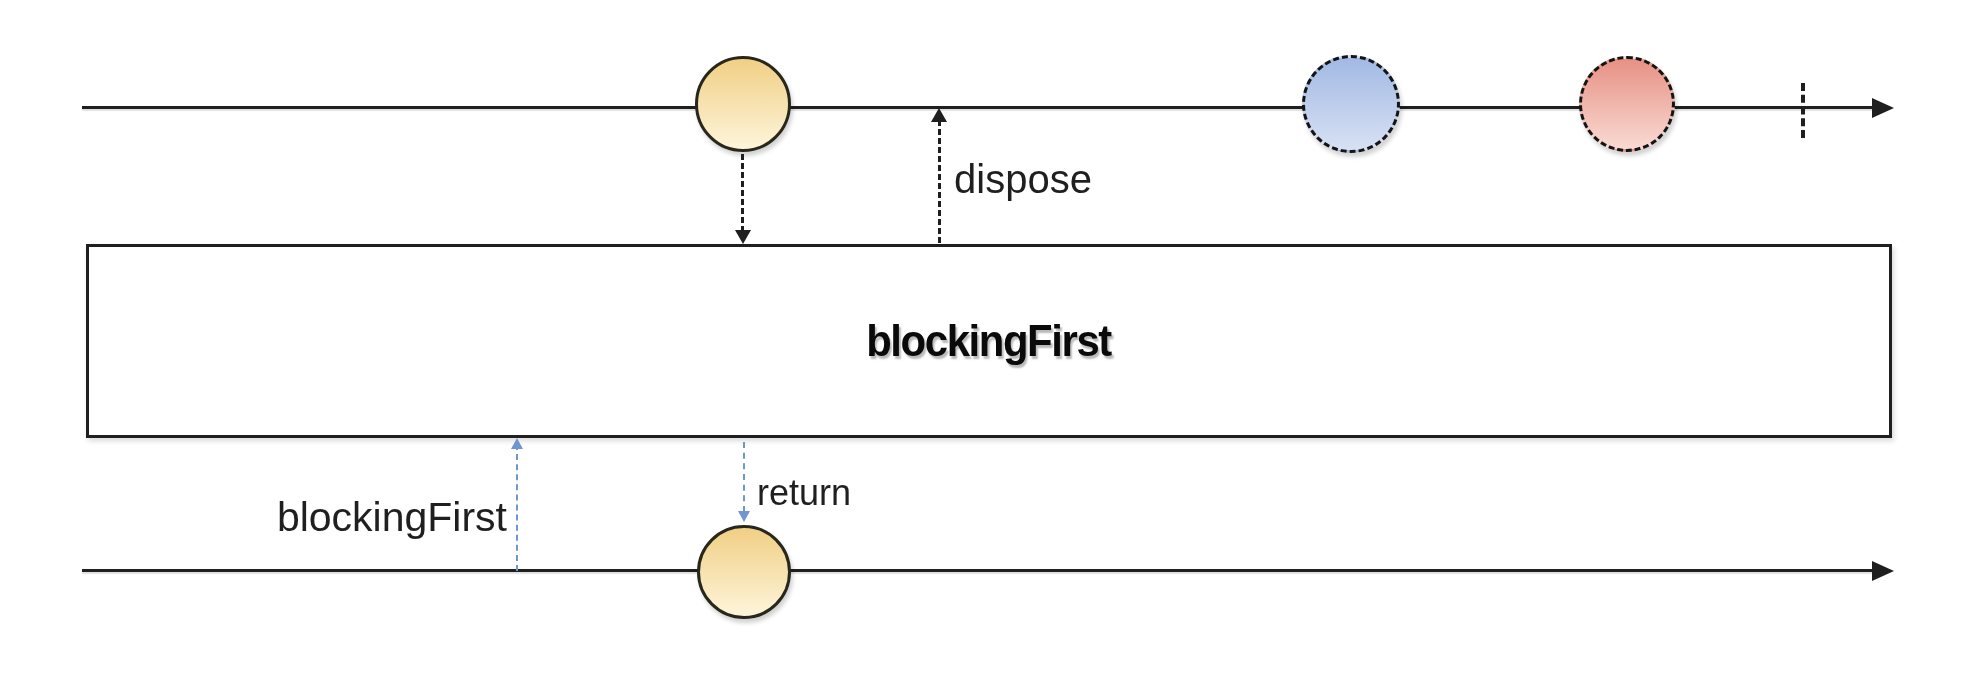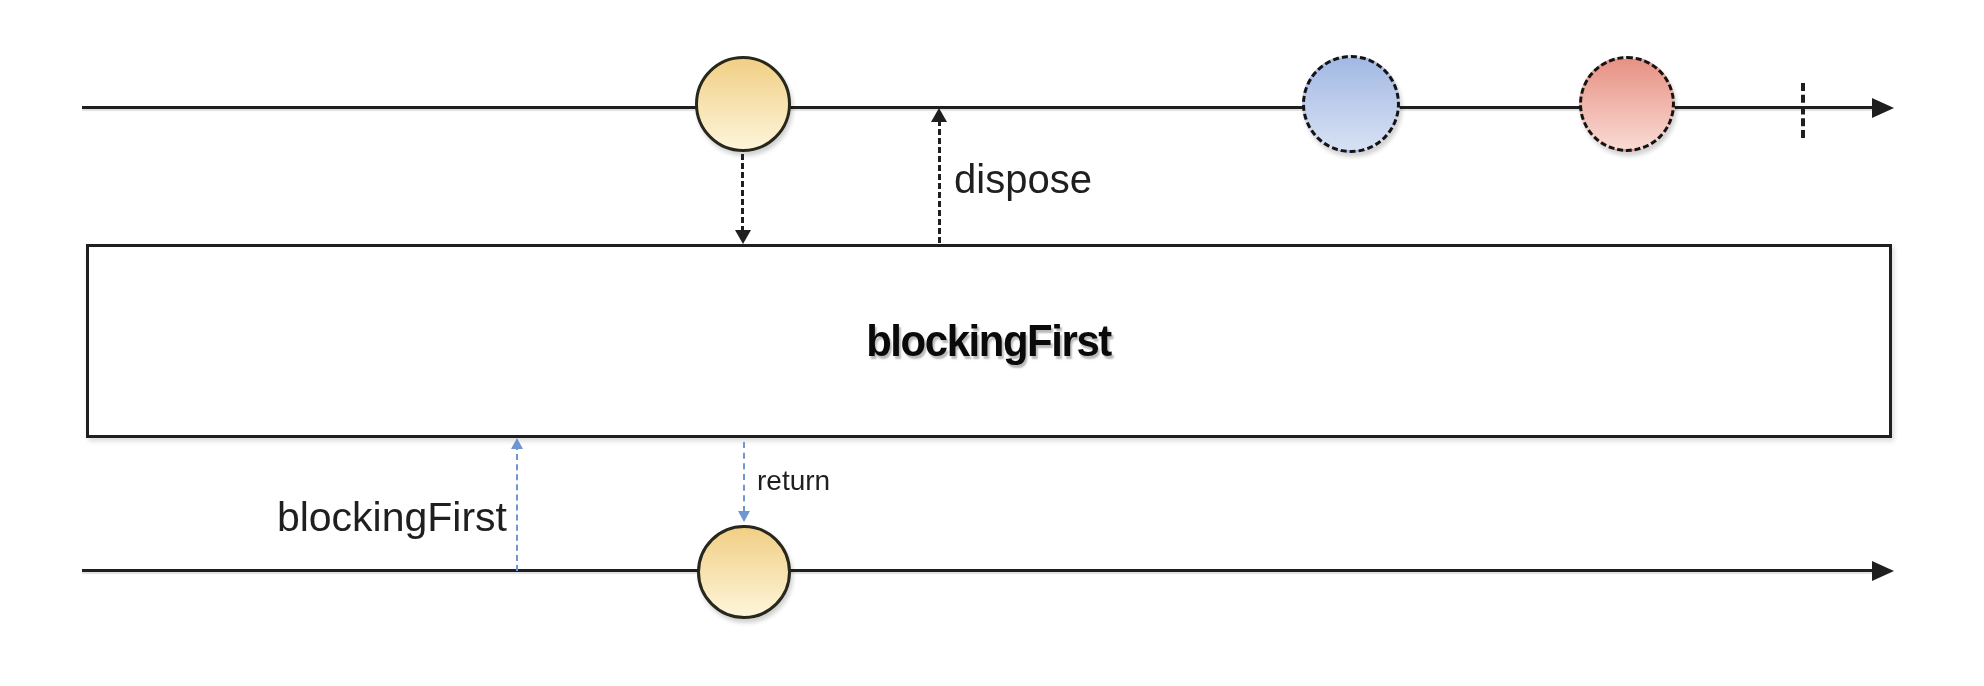--- a/index.html
+++ b/index.html
@@ -102,21 +102,21 @@
     color: #0a0a0a;
     text-shadow: 2px 3px 2px rgba(0,0,0,0.28);
   }
   .ann-label {
     position: absolute;
     color: var(--text, #1f1f1f);
     white-space: nowrap;
   }
   #dispose-label { left: 954px; top: 154px; font-size: 40px; line-height: 50px; }
   #call-label    { right: 1477px; top: 491px; font-size: 41px; line-height: 52px; }
-  #return-label  { left: 757px; top: 456px; font-size: 28px; line-height: 50px; }
+  #return-label  { left: 757px; top: 468px; font-size: 36px; line-height: 50px; }
 </style>
 </head>
 <body>
 
 <div class="stage">
 
   <div class="h-line" style="left:82px; top:106px; width:1790px;"></div>
   <div class="tri-right" style="left:1872px; top:98px;"></div>
 
   <div class="marble yellow" style="left:695px; top:56px; width:96px; height:96px;"></div>

